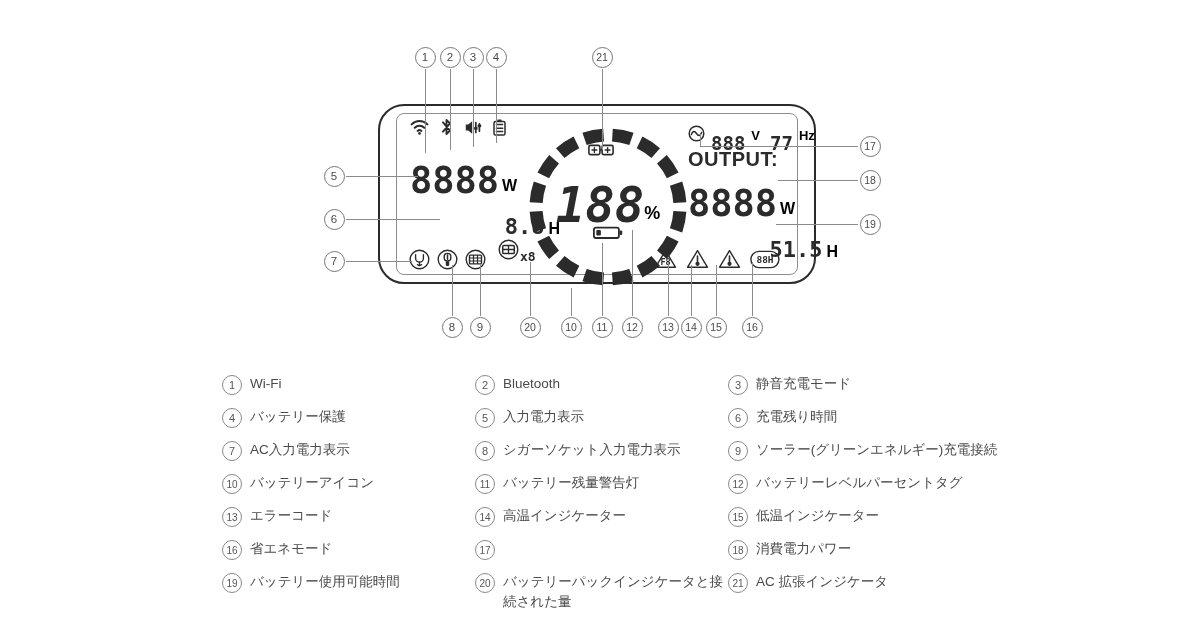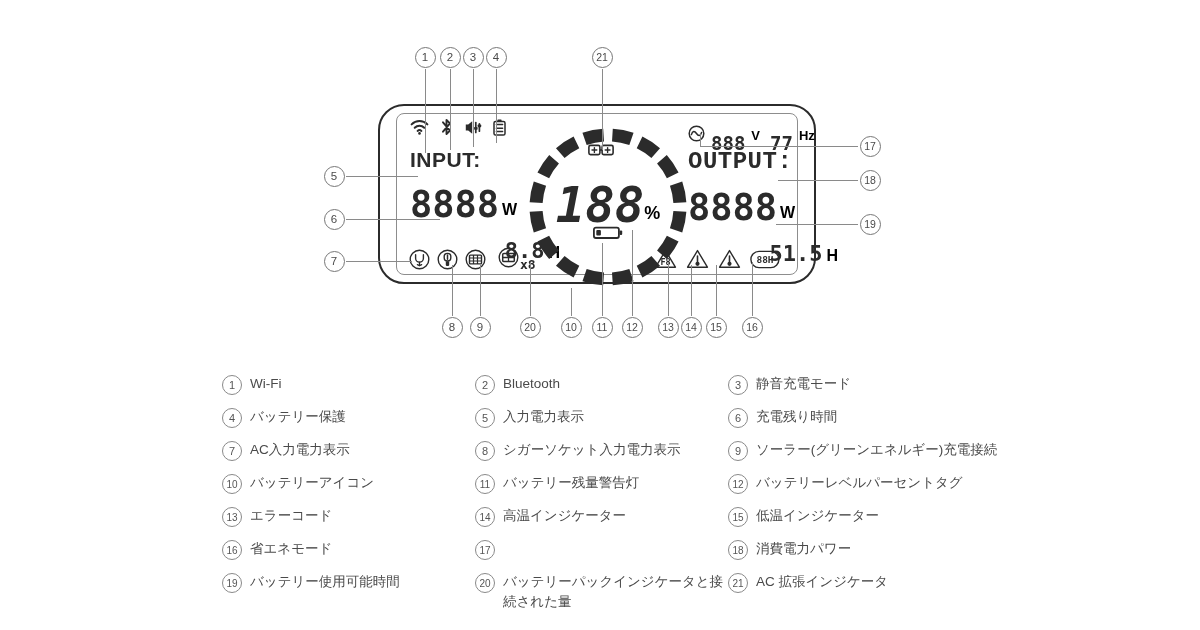--- a/index.html
+++ b/index.html
@@ -75,37 +75,37 @@
   .input-group .hdr { font-size: 21px; letter-spacing: .5px; }
   .row-w { display: flex; align-items: flex-end; gap: 3px; margin-top: 1px;}
   .row-w .big { font-size: 37px; line-height: 31px; }
   .row-w .u { font-size: 16px; font-weight: bold; font-family:"Liberation Sans",sans-serif; padding-bottom:1px;}
   .row-h { display: flex; align-items: flex-end; gap: 4px; justify-content: flex-end; margin-top: 4px; width: 150px;}
   .row-h .big { font-size: 22px; line-height: 22px;}
   .row-h .u { font-size: 16px; font-weight:bold; font-family:"Liberation Sans",sans-serif;}
 
   
   .output-group { position: absolute; left: 688px; top: 148px; }
-  .output-group .hdr { font-size: 24px; letter-spacing: .5px; font-family: Liberation Mono, monospace; }
+  .output-group .hdr { font-size: 20px; letter-spacing: .5px; }
 
   
   .center-ring { position: absolute; left: 527px; top: 126px; width: 162px; height: 162px; }
   .pct-wrap {
     position: absolute; left: 527px; top: 170px; width: 162px;
     display: flex; align-items: flex-end; justify-content: center;
   }
   .pct-wrap .num { font-size: 49px; line-height: 40px; font-style: italic; }
   .pct-wrap .sym { font-size: 18px; font-weight: bold; font-family:"Liberation Sans",sans-serif; padding-bottom:2px;}
 
   .acexp { position: absolute; left: 588px; top: 143px; }
   .lowbat { position: absolute; left: 593px; top: 226px; }
 
   
   .bl-icons { position: absolute; left: 409px; top: 249px; display:flex; align-items:center; gap: 7px;}
-  .packblock { position: absolute; left: 498px; top: 241px; display:flex; align-items:flex-end; gap:1px;}
+  .packblock { position: absolute; left: 498px; top: 233px; display:flex; align-items:flex-end; gap:1px;}
   .packblock .xn { font-size: 13px; font-weight: bold; }
   .br-icons { position: absolute; left: 654px; top: 249px; display:flex; align-items:center; gap: 9px;}
 
   
   .cnum {
     position: absolute;
     width: 21px; height: 21px;
     border: 1.1px solid #777;
     border-radius: 50%;
     color: #4a4a4a;
@@ -213,21 +213,20 @@
         <path d="M3.4 9.6 C4.6 5.6 6.6 5.6 8.5 8.5 C10.4 11.4 12.4 11.4 13.6 7.4" fill="none" stroke="#2b2b2b" stroke-width="1.5" stroke-linecap="round"></path>
       </svg>
     </span>
     <span class="seg v">888</span>
     <span class="unit">V</span>
     <span class="seg v" style="margin-left:4px">77</span>
     <span class="unit">Hz</span>
   </div>
 
   <div class="input-group">
-    <div class="lbl hdr">INPUT:</div>
     <div class="row-w">
       <span class="seg big">8888</span>
       <span class="u">W</span>
     </div>
     <div class="row-h">
       <span class="seg big">8.8</span>
       <span class="u">H</span>
     </div>
   </div>
 

